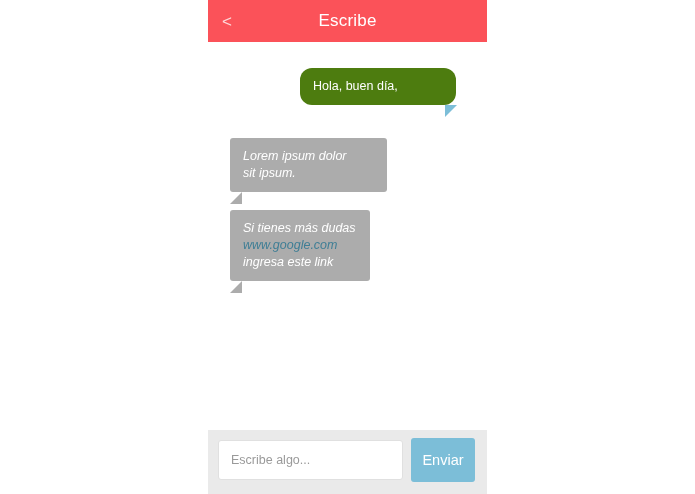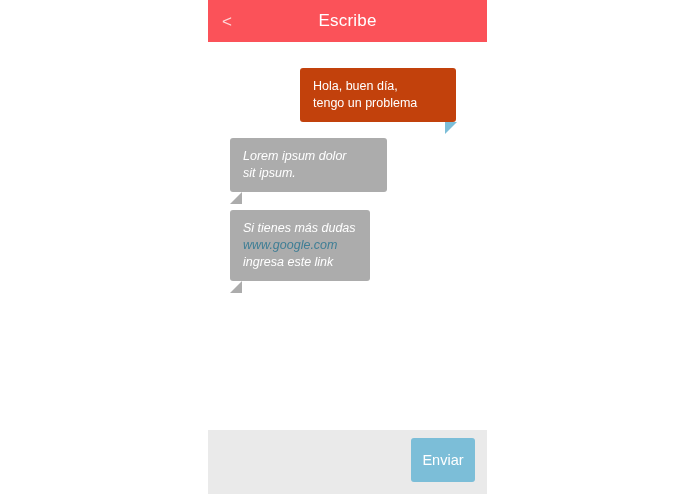--- a/index.html
+++ b/index.html
@@ -79,21 +79,22 @@
     line-height: 17px;
     color: #ffffff;
     border-radius: 3px;
   }
   .bubble .line {
     display: block;
     white-space: nowrap;
   }
 
   .bubble.out {
-    background: #c2410c;
+    background: #4d7c0f;
+    border-radius: 12px;
   }
   .bubble.in {
     background: #acacac;
     font-style: italic;
   }
 
   
   .tail {
     position: absolute;
     width: 0;
@@ -189,36 +190,36 @@
     <div id="back-btn">
       <span>&lt;</span>
     </div>
     <div id="header-title">Escribe</div>
   </div>
 
   <div id="conversation">
 
     <div class="bubble out" id="bubble-0">
       <span class="line">Hola, buen día,</span>
-      <span class="line">tengo un problema</span>
       <span class="tail tail-right"></span>
     </div>
 
     <div class="bubble in" id="bubble-1">
       <span class="line">Lorem ipsum dolor</span>
       <span class="line">sit ipsum.</span>
       <span class="tail tail-left"></span>
     </div>
 
     <div class="bubble in" id="bubble-2">
       <span class="line">Si tienes más dudas</span>
       <span class="line link">www.google.com</span>
       <span class="line">ingresa este link</span>
       <span class="tail tail-left"></span>
     </div>
 
   </div>
 
   <div id="composer">
+    <input id="message-input" type="text" placeholder="Escribe algo..." style="">
     <button id="send-button">Enviar</button>
   </div>
 
 </div>
 
 </body></html>

